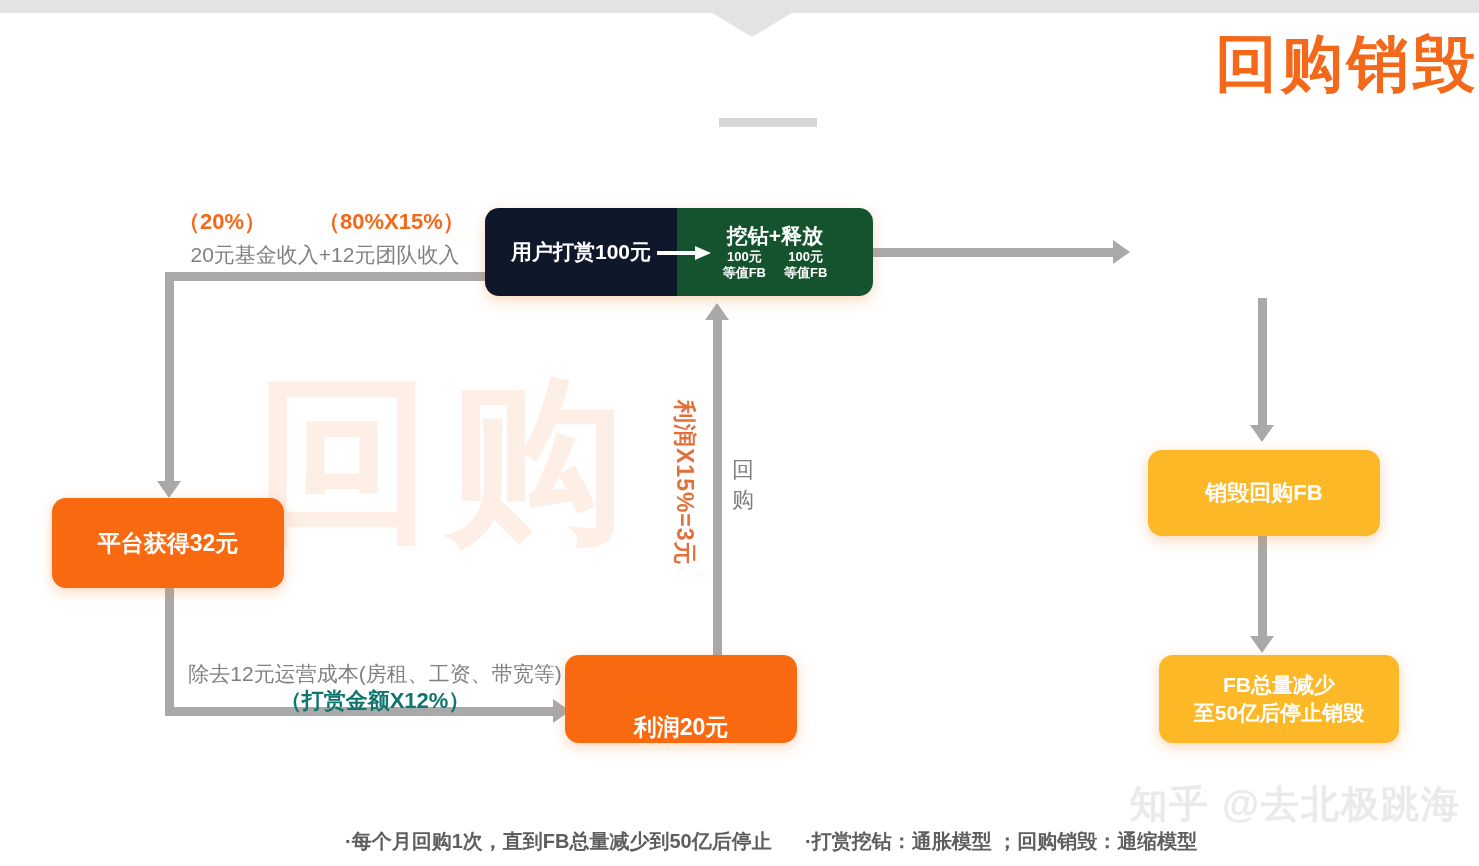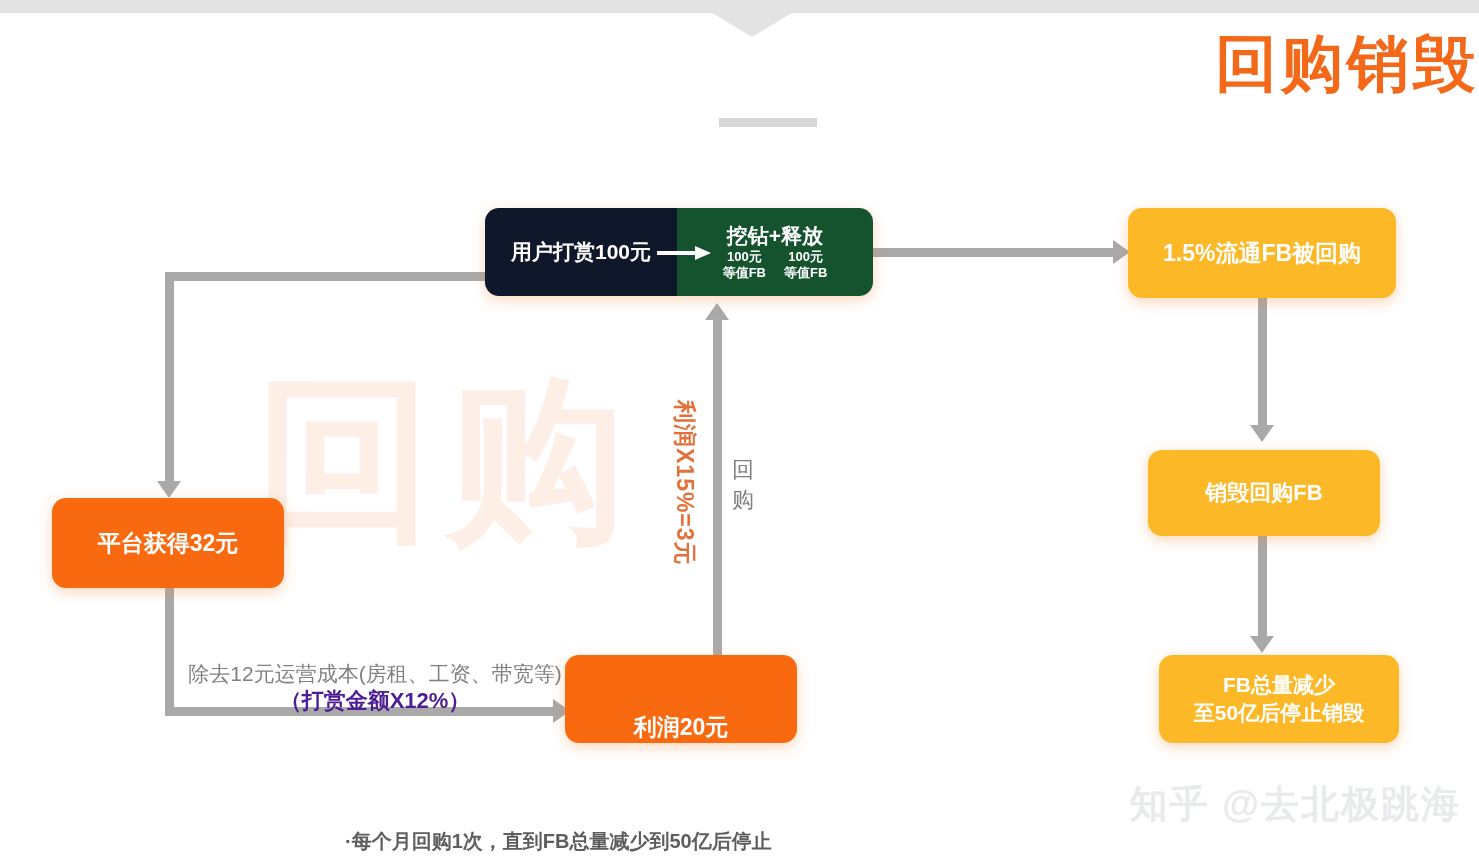--- a/index.html
+++ b/index.html
@@ -152,21 +152,21 @@
     border-left: 17px solid #a9a9a9;
   }
 
   
   .anno {
     position: absolute;
     text-align: center;
     line-height: 1.3;
   }
   .anno .pct {
-    color: #4c1d95;
+    color: #0f766e;
     font-weight: bold;
     font-size: 22px;
     display: block;
   }
   .anno .main {
     color: #808080;
     font-size: 21px;
     display: block;
   }
   .anno-pct-row {
@@ -224,20 +224,27 @@
 <div id="canvas">
 
   <div class="top-bar"></div>
   <div class="top-chevron"></div>
 
   <div class="title">回购销毁</div>
   <div class="title-underline"></div>
 
   <div class="bg-watermark">回购</div>
 
+  <div class="anno-pct-row" style="left:178px; top:207px;">
+    <span>（20%）</span>
+    <span>（80%X15%）</span>
+  </div>
+  <div class="anno" style="left:160px; top:241px; width:330px;">
+    <span class="main">20元基金收入+12元团队收入</span>
+  </div>
 
   <div class="conn" style="left:165px; top:272px; width:326px; height:9px;"></div>
   <div class="conn" style="left:165px; top:272px; width:9px; height:212px;"></div>
   <div class="arrow-head ah-down" style="left:157px; top:481px;"></div>
 
   <div class="conn" style="left:165px; top:588px; width:9px; height:124px;"></div>
   <div class="conn" style="left:165px; top:707px; width:392px; height:9px;"></div>
   <div class="arrow-head ah-right" style="left:553px; top:699px;"></div>
 
   <div class="conn" style="left:713px; top:320px; width:9px; height:336px;"></div>
@@ -284,30 +291,28 @@
 
   <div class="anno" style="left:175px; top:660px; width:400px;">
     <span class="main">除去12元运营成本(房租、工资、带宽等)</span>
     <span class="pct">（打赏金额X12%）</span>
   </div>
 
   <div class="node orange" style="left:565px; top:655px; width:232px; height:88px; font-size:23px;justify-content:flex-end;">
     <span>利润20元</span>
   </div>
 
-  <div class="node amber" style="left:1128px; top:208px; width:268px; height:90px; font-size:23px;">
-    <span>1.5%流通FB被回购</span>
-  </div>
 
   <div class="node amber" style="left:1148px; top:450px; width:232px; height:86px; font-size:22px;">
     <span>销毁回购FB</span>
   </div>
 
   <div class="node amber" style="left:1145px; top:655px; width:240px; height:88px; font-size:21px; line-height:1.35;margin-left:14px;">
     <span>FB总量减少</span>
     <span>至50亿后停止销毁</span>
   </div>
 
   <div class="footer-item" style="left:345px; top:828px;">·每个月回购1次，直到FB总量减少到50亿后停止</div>
+  <div class="footer-item" style="left:805px; top:828px;">·打赏挖钻：通胀模型 ；回购销毁：通缩模型</div>
 
   <div class="zhihu-watermark">知乎 @去北极跳海</div>
 
 </div>
 
 </body></html>

